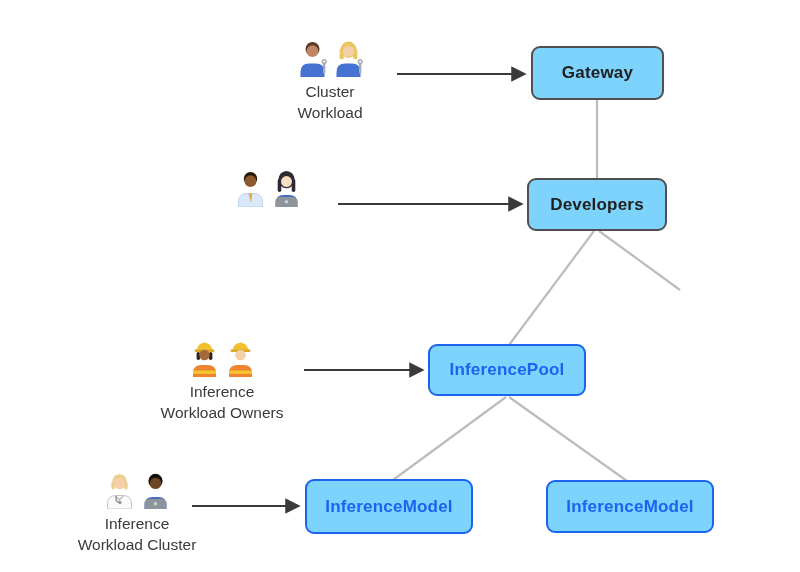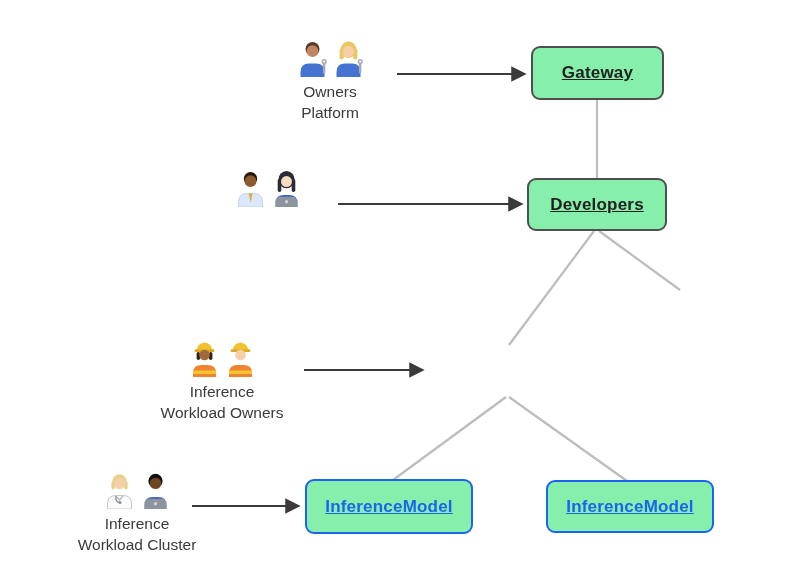--- a/index.html
+++ b/index.html
@@ -3,22 +3,22 @@
 <meta charset="utf-8">
 <style>
   html,body{margin:0;padding:0;background:#ffffff;}
   #canvas{
     position:relative;width:800px;height:572px;background:#ffffff;overflow:hidden;
     font-family:"Liberation Sans","DejaVu Sans",sans-serif;
   }
   #edges{position:absolute;left:0;top:0;z-index:1;}
   .node{
     position:absolute;z-index:2;display:flex;align-items:center;justify-content:center;
-    background:#86efac;border-radius:9px;box-sizing:border-box;
-    font-weight:700;font-size:17px;letter-spacing:.2px;text-decoration:underline;
+    background:#7dd3fc;border-radius:9px;box-sizing:border-box;
+    font-weight:700;font-size:17px;letter-spacing:.2px;
   }
   .node.dark{border:2.2px solid #4f4f4f;color:#212121;}
   .node.blue{border:2.2px solid #1a64f0;color:#1a64f0;}
   .persona{position:absolute;z-index:2;width:150px;text-align:center;}
   .persona .pair{display:flex;justify-content:center;gap:3px;height:37px;}
   .persona .plabel{
     margin-top:4px;font-size:15.5px;line-height:21px;color:#3a3a3a;
   }
   .persona .plabel span{display:block;}
   svg.pi{width:33px;height:37px;display:block;}
@@ -46,20 +46,23 @@
     <line x1="304" y1="370" x2="420" y2="370" stroke="#3a3a3a" stroke-width="2.2" marker-end="url(#ah)"></line>
     <line x1="192" y1="506" x2="296" y2="506" stroke="#3a3a3a" stroke-width="2.2" marker-end="url(#ah)"></line>
   </svg>
 
   <div class="node dark" style="left:531px;top:46px;width:133px;height:54px;">
     <span>Gateway</span>
   </div>
   <div class="node dark" style="left:527px;top:178px;width:140px;height:53px;">
     <span>Developers</span>
   </div>
+  <div class="node blue" style="left:428px;top:344px;width:158px;height:52px;">
+    <span>InferencePool</span>
+  </div>
   <div class="node blue" style="left:305px;top:479px;width:168px;height:55px;">
     <span>InferenceModel</span>
   </div>
   <div class="node blue" style="left:546px;top:480px;width:168px;height:53px;">
     <span>InferenceModel</span>
   </div>
 
   <div class="persona" style="left:255px;top:40px;">
     <div class="pair">
       <svg class="pi" viewBox="0 0 33 37">
@@ -75,22 +78,22 @@
         <rect x="7.6" y="8.5" width="4.2" height="11" rx="2.1" fill="#e9c763"></rect>
         <rect x="21.2" y="8.5" width="4.2" height="11" rx="2.1" fill="#e9c763"></rect>
         <circle cx="16.5" cy="11.5" r="5.6" fill="#f5cfa9"></circle>
         <path d="M4.5,37v-5q0-8.5 8.5-8.5h7q8.5,0 8.5,8.5v5z" fill="#4673d2"></path>
         <rect x="27" y="22.5" width="2.4" height="11" rx="1.1" fill="#a7adb4"></rect>
         <circle cx="28.2" cy="21.5" r="2.6" fill="#a7adb4"></circle>
         <circle cx="28.2" cy="21.5" r="1.1" fill="#ffffff"></circle>
       </svg>
     </div>
     <div class="plabel">
-      <span>Owners</span>
-      <span>Platform</span>
+      <span>Cluster</span>
+      <span>Workload</span>
     </div>
   </div>
 
   <div class="persona" style="left:193px;top:170px;">
     <div class="pair">
       <svg class="pi" viewBox="0 0 33 37">
         <circle cx="16.5" cy="8.8" r="6.7" fill="#241709"></circle>
         <circle cx="16.5" cy="11.2" r="5.9" fill="#8d5a2d"></circle>
         <path d="M4.5,37v-5q0-8.5 8.5-8.5h7q8.5,0 8.5,8.5v5z" fill="#d9e8fa" stroke="#b9cbe2" stroke-width="0.8"></path>
         <polygon points="14.6,23.6 18.4,23.6 16.9,33" fill="#e5a73e"></polygon>

